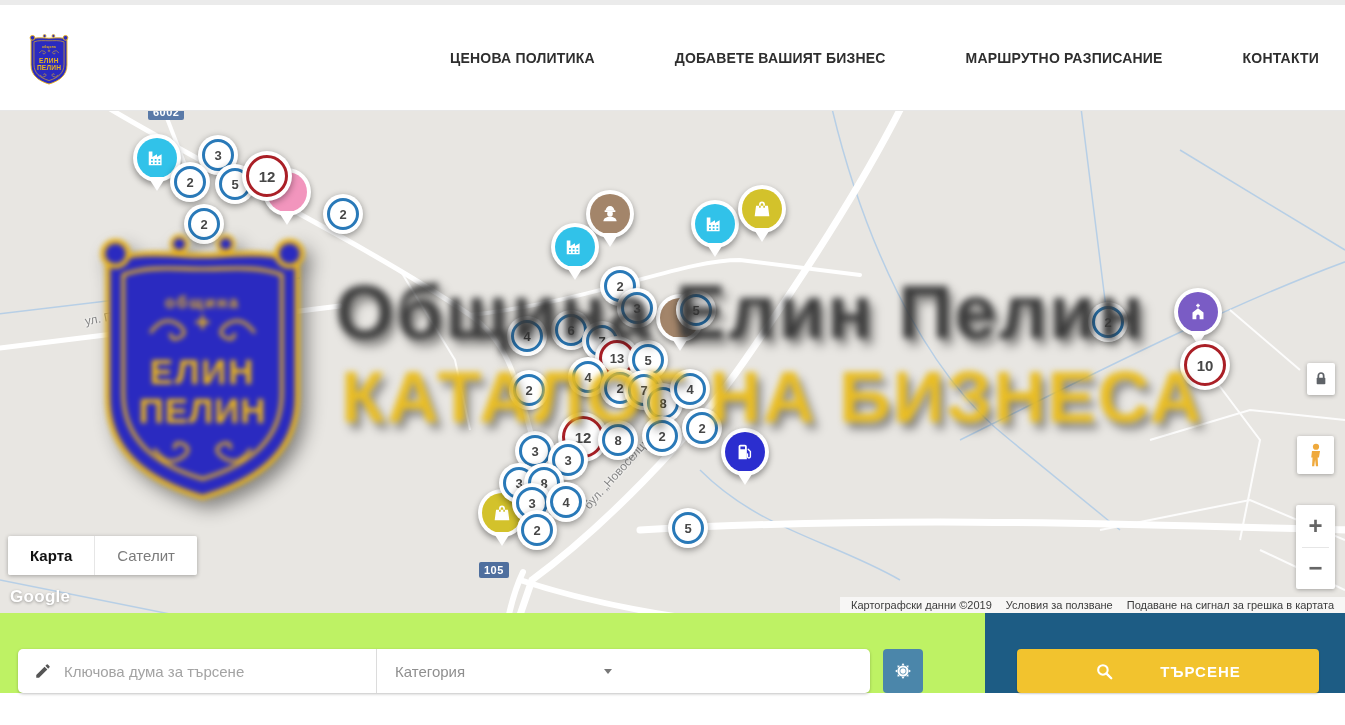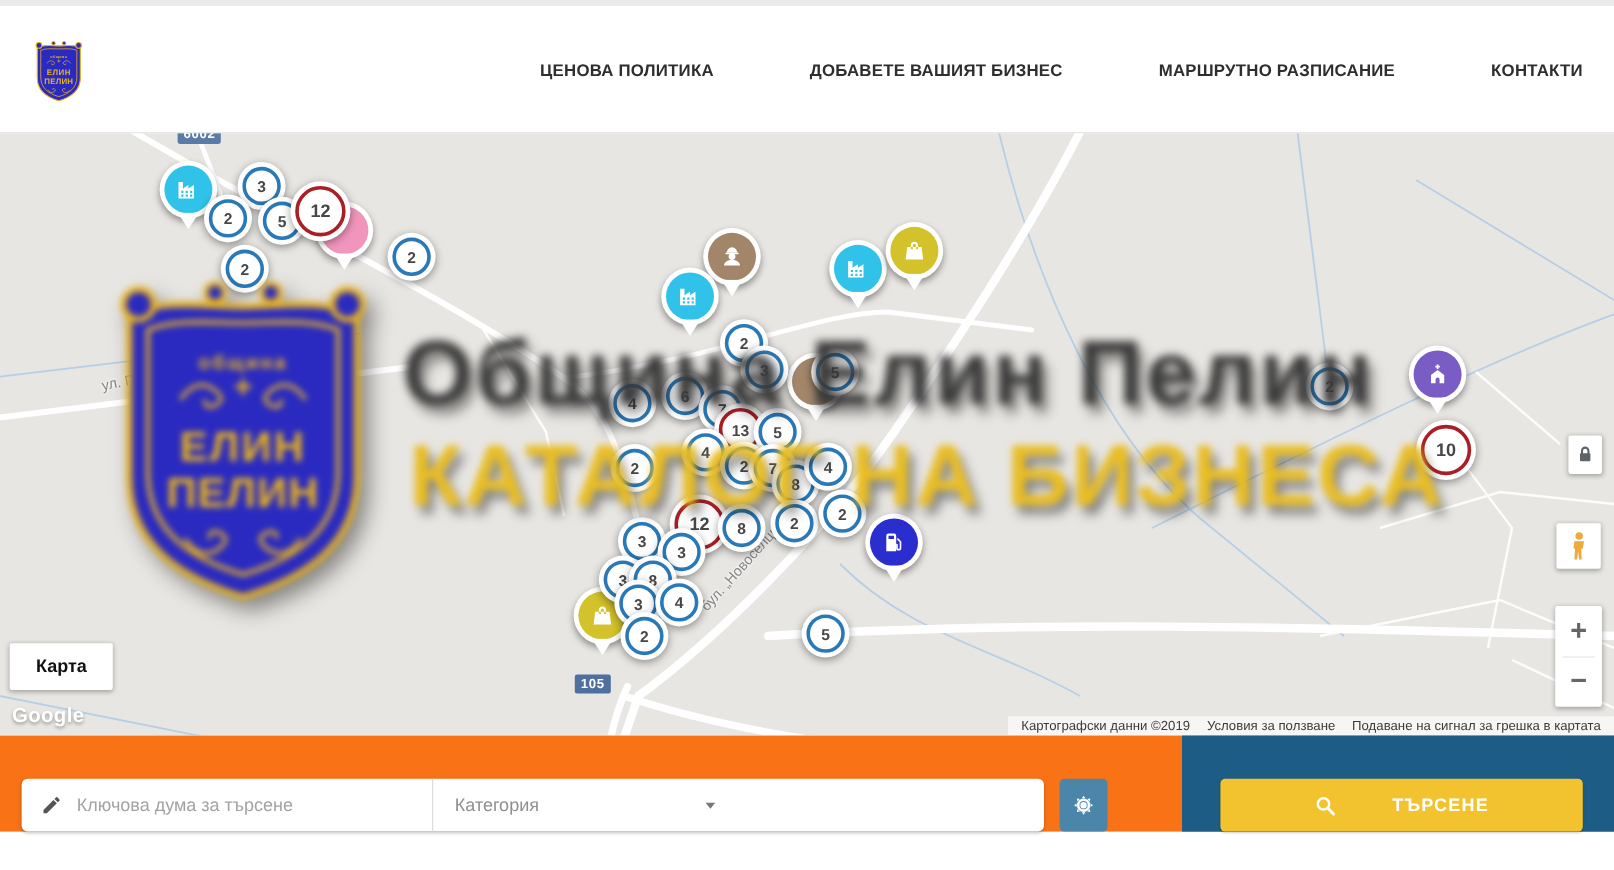--- a/index.html
+++ b/index.html
@@ -65,28 +65,28 @@
         display:flex;align-items:center;justify-content:center;cursor:pointer;}
   .ctrl-lock{left:1307px;top:253px;width:28px;height:32px;}
   .ctrl-pegman{left:1297px;top:326px;width:37px;height:38px;}
   .zoomctrl{position:absolute;left:1296px;top:395px;width:39px;height:84px;background:#fff;border-radius:2px;
             box-shadow:0 1px 4px rgba(0,0,0,.3);z-index:6;display:flex;flex-direction:column;}
   .zoom-btn{flex:1;display:flex;align-items:center;justify-content:center;font-size:24px;font-weight:bold;
             color:#666;cursor:pointer;}
   .zoom-divider{height:1px;background:#e6e6e6;margin:0 6px;}
 
   
-  .bottombar{position:absolute;left:0;top:613px;width:1345px;height:80px;background:#f97316;z-index:50;}
+  .bottombar{position:absolute;left:0;top:613px;width:1345px;height:80px;background:#bef264;z-index:50;}
   .bottombar-right{position:absolute;left:985px;top:0;right:0;bottom:0;background:#1d5c84;}
   .search-panel{position:absolute;left:18px;top:36px;width:852px;height:44px;background:#fff;
                 border-radius:5px;display:flex;box-shadow:0 1px 3px rgba(0,0,0,.25);}
   .seg{position:relative;display:flex;align-items:center;}
   .seg-keyword{width:342px;}
   .seg-select{cursor:pointer;border-left:1px solid #dcdcdc;}
-  .seg-category{width:253px;}
+  .seg-category{width:253px;margin-left:16px;}
   .seg-location{width:257px;}
   .pencil{position:absolute;left:16px;top:13px;}
   .keyword-input{border:none;outline:none;width:100%;height:100%;padding:0 10px 0 46px;font-size:15px;
                  color:#555;background:transparent;border-radius:5px 0 0 5px;
                  font-family:"Liberation Sans",sans-serif;}
   .keyword-input::placeholder{color:#a3a3a3;opacity:1;}
   .select-text{padding-left:18px;font-size:15px;color:#8f8f8f;}
   .caret{position:absolute;right:18px;top:50%;margin-top:-2px;width:0;height:0;
          border-left:4px solid transparent;border-right:4px solid transparent;border-top:5px solid #777;}
   .gear-btn{position:absolute;left:883px;top:36px;width:40px;height:44px;background:#4b86aa;border:none;
@@ -386,21 +386,21 @@
           <b style="font-size:13px">2</b>
         </div>
         <div class="cluster" style="left: 688px; top: 418px; height: 40px; width: 40px; color: rgb(41, 121, 184);">
           <i></i>
           <b style="font-size:13px">5</b>
         </div>
         <div class="cluster" style="left: 1108px; top: 212px; height: 40px; width: 40px; color: rgb(41, 121, 184);">
           <i></i>
           <b style="font-size:13px">2</b>
         </div>
-        <div class="cluster" style="left: 1205px; top: 265px; height: 50px; width: 50px; color: rgb(170, 31, 38);">
+        <div class="cluster" style="left: 1205px; top: 255px; height: 50px; width: 50px; color: rgb(170, 31, 38);">
           <i></i>
           <b style="font-size:15px">10</b>
         </div>
       </div>
 
     <div class="watermark">
       <div class="wm-emblem" id="wm-emblem"><svg viewBox="0 0 240 300" width="100%" height="100%" xmlns="http://www.w3.org/2000/svg">
     <path d="M22,50 C50,34 92,42 120,42 C148,42 190,34 218,50 L218,188 C218,243 180,274 120,292 C60,274 22,243 22,188 Z" fill="#2a2ac0" stroke="#e9b41c" stroke-width="5"></path>
     <circle cx="30" cy="40" r="13" fill="#2a2ac0" stroke="#e9b41c" stroke-width="5"></circle>
     <circle cx="210" cy="40" r="13" fill="#2a2ac0" stroke="#e9b41c" stroke-width="5"></circle>
@@ -415,20 +415,21 @@
     <text x="120" y="215" text-anchor="middle" font-family="Liberation Sans, sans-serif" font-size="36" font-weight="bold" fill="#e9b41c" letter-spacing="1">ПЕЛИН</text>
     <path d="M70,242 q14,20 30,8 q10,-8 0,-13 q-9,-4 -9,5" fill="none" stroke="#e9b41c" stroke-width="3"></path>
     <path d="M170,242 q-14,20 -30,8 q-10,-8 0,-13 q9,-4 9,5" fill="none" stroke="#e9b41c" stroke-width="3"></path>
   </svg></div>
       <div class="wm-line1" style="color: rgb(59, 59, 59);">Община Елин Пелин</div>
       <div class="wm-line2" style="color: rgb(233, 189, 35);">КАТАЛОГ НА БИЗНЕСА</div>
     </div>
 
     <div class="maptype">
       <div class="maptype-btn active">Карта</div>
+      <div class="maptype-btn inactive">Сателит</div>
     </div>
 
     <div class="google-logo">Google</div>
 
     <div class="attribution">
       <span>Картографски данни ©2019</span>
       <span>Условия за ползване</span>
       <span>Подаване на сигнал за грешка в картата</span>
     </div>
 

